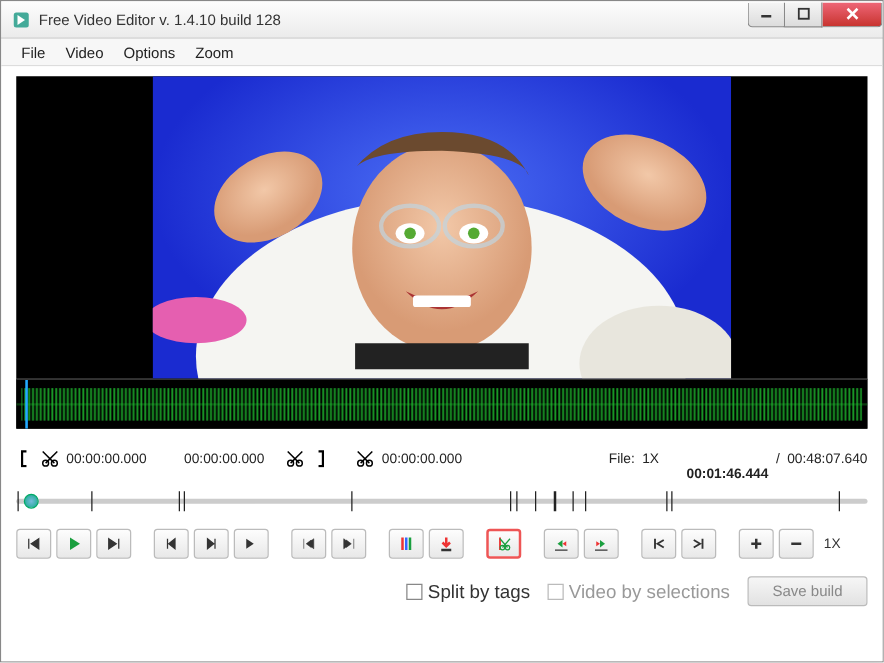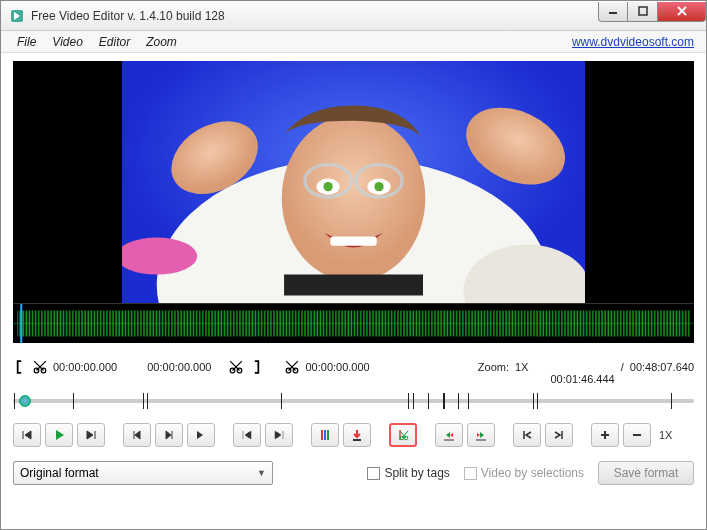--- a/index.html
+++ b/index.html
@@ -7,21 +7,21 @@
 .window { width: 707px; height: 530px; border: 1px solid #888; background: #f0f0f0; display: flex; flex-direction: column; box-shadow: 0 2px 8px rgba(0,0,0,0.3); }
 .titlebar { height: 30px; background: linear-gradient(#fdfdfd, #ebebeb); border-bottom: 1px solid #ccc; display: flex; align-items: center; padding: 0 0 0 8px; }
 .titlebar-icon { width: 16px; height: 16px; margin-right: 6px; display: flex; align-items: center; justify-content: center; }
 .titlebar-title { flex: 1; font-size: 12px; color: #333; }
 .win-controls { display: flex; height: 20px; margin-top: -8px; }
 .win-btn { width: 30px; height: 20px; border: 1px solid #888; border-top: none; display: flex; align-items: center; justify-content: center; font-size: 10px; cursor: pointer; }
 .win-min { background: linear-gradient(#f5f5f5,#dcdcdc); border-radius: 0 0 0 4px; }
 .win-max { background: linear-gradient(#f5f5f5,#dcdcdc); border-left: none; }
 .win-close { width: 48px; background: linear-gradient(#e67, #c8342f); color: #fff; border-left: none; border-radius: 0 0 4px 0; }
 .menubar { height: 22px; background: #f7f7f7; display: flex; align-items: center; padding: 0 8px; border-bottom: 1px solid #ddd; }
-.menu-item { padding: 2px 8px; cursor: pointer; color: #222; font-style: italic; }
+.menu-item { padding: 2px 8px; cursor: pointer; color: #222; }
 .menu-spacer { flex: 1; }
 .menu-link { color: #1a3fbf; text-decoration: underline; cursor: pointer; padding-right: 4px; }
 .content { flex: 1; background: #fff; display: flex; flex-direction: column; padding: 8px 12px; }
 .preview { height: 242px; background: #000; display: flex; align-items: center; justify-content: center; }
 .preview-img { width: 68%; height: 100%; position: relative; overflow: hidden; }
 .waveform { height: 40px; background: #000; margin-top: 0; position: relative; border-top: 1px solid #333; display: flex; align-items: center; }
 .wave-line { width: 100%; height: 100%; }
 .timeinfo { display: flex; align-items: center; padding: 6px 0 2px 0; gap: 6px; font-size: 11px; color: #222; }
 .timeinfo .sep { flex: 1; }
 .sci { width: 14px; height: 14px; display: inline-flex; align-items: center; justify-content: center; }
@@ -33,26 +33,26 @@
 .toolbar { display: flex; align-items: center; gap: 4px; padding: 4px 0; }
 .tbtn { width: 28px; height: 24px; border: 1px solid #bbb; background: linear-gradient(#fdfdfd,#e8e8e8); border-radius: 3px; display: flex; align-items: center; justify-content: center; cursor: pointer; }
 .tbtn.accent { border: 2px solid #e55; }
 .tbtn svg { width: 14px; height: 14px; }
 .gap { width: 10px; }
 .zoom-label { font-size: 11px; padding: 0 4px; color: #333; }
 .bottom { display: flex; align-items: center; padding: 10px 0 4px 0; gap: 14px; }
 .format-select { width: 260px; height: 24px; border: 1px solid #999; background: linear-gradient(#fff,#eee); padding: 0 6px; display: flex; align-items: center; justify-content: space-between; border-radius: 2px; cursor: pointer; }
 .sel-arrow { font-size: 9px; color: #555; }
 .spacer { flex: 1; }
-.chk { display: flex; align-items: center; gap: 4px; font-size: 12px; color: #333; }
+.chk { display: flex; align-items: center; gap: 4px; font-size: 15px; color: #333; }
 .chk.disabled { color: #999; }
 .chk-box { width: 13px; height: 13px; border: 1px solid #888; background: #fff; }
 .chk.disabled .chk-box { border-color: #bbb; }
 .save-btn { width: 96px; height: 24px; border: 1px solid #bbb; background: linear-gradient(#f6f6f6,#e2e2e2); color: #888; border-radius: 3px; display: flex; align-items: center; justify-content: center; }
-.bold { font-weight: normal; margin-top: 24px; }
+.bold { font-weight: bold; margin-top: 24px; }
 </style>
 </head>
 <body>
 
 <div class="window">
 
   <div class="titlebar">
     <span class="titlebar-icon">
       <svg viewBox="0 0 16 16">
           <rect x="2" y="2" width="12" height="12" fill="#4a9" rx="2"></rect>
@@ -76,24 +76,23 @@
             <line x1="2" y1="2" x2="10" y2="10" stroke="#fff" stroke-width="2"></line>
             <line x1="10" y1="2" x2="2" y2="10" stroke="#fff" stroke-width="2"></line>
           </svg>
         </div>
     </div>
   </div>
 
   <div class="menubar">
     <span class="menu-item">File</span>
     <span class="menu-item">Video</span>
-    <span class="menu-item">Editor</span>
+    <span class="menu-item">Options</span>
     <span class="menu-item">Zoom</span>
     <span class="menu-spacer"></span>
-    <span class="menu-link">www.dvdvideosoft.com</span>
   </div>
 
   <div class="content">
 
     <div class="preview">
       <div class="preview-img">
         <svg viewBox="0 0 400 242" width="100%" height="100%" preserveAspectRatio="xMidYMid slice">
           <defs>
             <radialGradient id="sky" cx="50%" cy="40%">
                 <stop offset="0%" stop-color="#4b6ef5"></stop>
@@ -178,21 +177,21 @@
       <span class="sci">
           <svg viewBox="0 0 12 12">
             <circle cx="3" cy="9" r="2" fill="none" stroke="#000"></circle>
             <circle cx="9" cy="9" r="2" fill="none" stroke="#000"></circle>
             <line x1="1" y1="1" x2="9" y2="9" stroke="#000"></line>
             <line x1="11" y1="1" x2="3" y2="9" stroke="#000"></line>
           </svg>
         </span>
       <span>00:00:00.000</span>
       <span class="sep"></span>
-      <span>Zoom:</span>
+      <span>File:</span>
       <span>1X</span>
       <span style="width:10px"></span>
       <span class="bold">00:01:46.444</span>
       <span>/</span>
       <span>00:48:07.640</span>
     </div>
 
     <div class="slider">
       <div class="slider-track"></div>
       <div class="slider-tick" style="left:1px"></div>
@@ -314,32 +313,28 @@
         </div>
       <div class="tbtn">
           <svg viewBox="0 0 14 14">
             <line x1="3" y1="7" x2="11" y2="7" stroke="#333" stroke-width="2"></line>
           </svg>
         </div>
       <span class="zoom-label">1X</span>
     </div>
 
     <div class="bottom">
-      <div class="format-select">
-        <span>Original format</span>
-        <span class="sel-arrow">▼</span>
-      </div>
       <span class="spacer"></span>
       <label class="chk">
         <span class="chk-box"></span>
         <span>Split by tags</span>
       </label>
       <label class="chk disabled">
         <span class="chk-box"></span>
         <span>Video by selections</span>
       </label>
       <div class="save-btn">
-        <span>Save format</span>
+        <span>Save build</span>
       </div>
     </div>
 
   </div>
 </div>
 
 </body></html>

